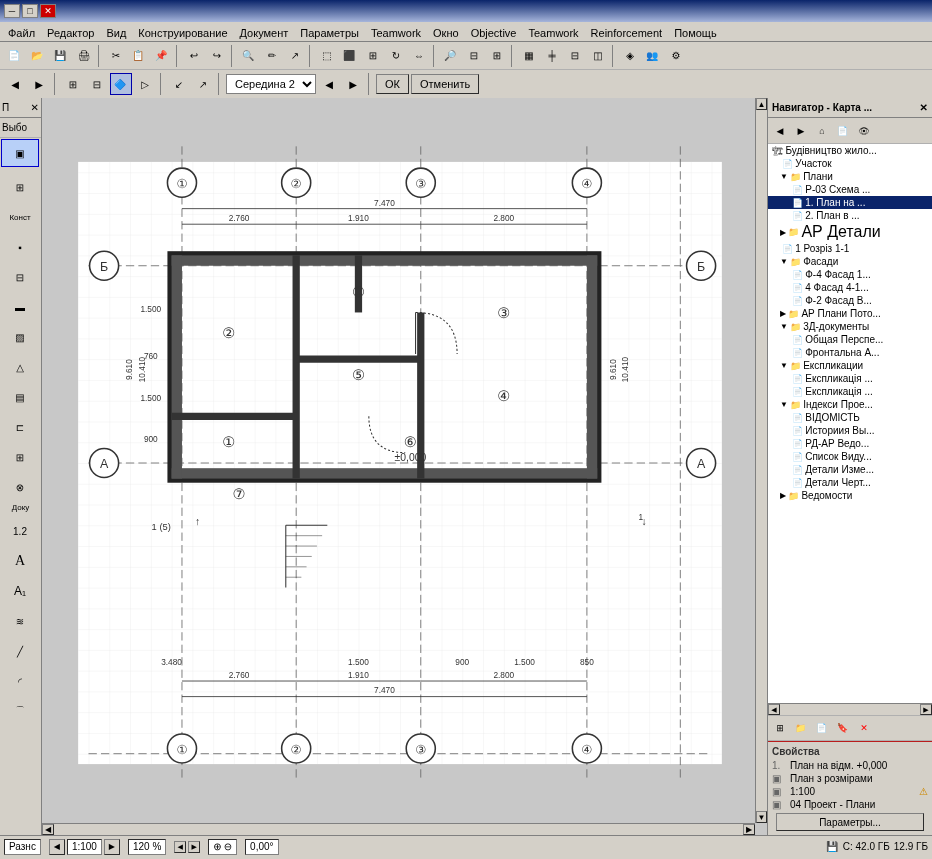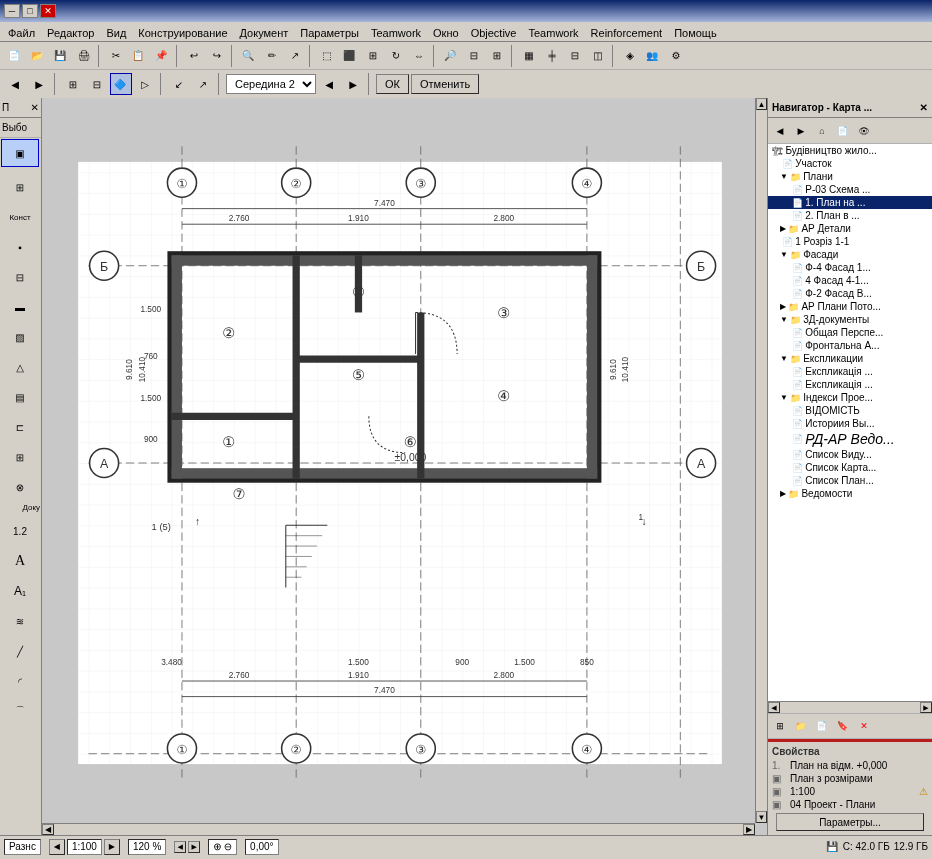--- a/index.html
+++ b/index.html
@@ -188,21 +188,21 @@
       display: flex;
       align-items: center;
       padding: 2px;
       gap: 1px;
       border-top: 1px solid #b0b0b0;
       border-bottom: 1px solid #b0b0b0;
     }
 
     
     .properties-area {
-      border-top: 3px solid #b91c1c;
+      border-top: 1px solid #b91c1c;
       padding: 2px 4px;
       font-size: 10px;
     }
     .prop-title {
       font-weight: bold;
       padding: 2px 0;
       color: #333;
     }
     .prop-row {
       display: flex;
@@ -351,21 +351,21 @@
     <div class="left-tool-btn" style="font-size:8px;">Конст</div>
     <div class="left-tool-btn">▪</div>
     <div class="left-tool-btn">⊟</div>
     <div class="left-tool-btn">▬</div>
     <div class="left-tool-btn">▨</div>
     <div class="left-tool-btn">△</div>
     <div class="left-tool-btn">▤</div>
     <div class="left-tool-btn">⊏</div>
     <div class="left-tool-btn">⊞</div>
     <div class="left-tool-btn">⊗</div>
-    <div style="font-size:8px;padding:1px;text-align:right;height:14px;">Доку</div>
+    <div style="font-size:8px;padding:1px;text-align:center;height:14px;">Доку</div>
     <div class="left-tool-btn" style="font-size:10px;">1.2</div>
     <div class="left-tool-btn" style="font-family:serif;font-size:14px;">A</div>
     <div class="left-tool-btn" style="font-size:12px;">A₁</div>
     <div class="left-tool-btn">≋</div>
     <div class="left-tool-btn">╱</div>
     <div class="left-tool-btn">◜</div>
     <div class="left-tool-btn">⌒</div>
   </div>
 
   <div class="drawing-area" style="position:relative;">
@@ -562,21 +562,21 @@
         <div class="tree-item">
           <span class="tree-indent" style="padding-left: 20px;"></span>
           <span style="font-size: 8px; margin-right: 2px;"></span>
           <span style="font-size: 9px; margin-right: 2px;">📄</span>
           <span style="font-size: 10px;">2. План в ...</span>
         </div>
         <div class="tree-item">
           <span class="tree-indent" style="padding-left: 10px;"></span>
           <span style="font-size: 8px; margin-right: 2px;">▶</span>
           <span style="font-size: 9px; margin-right: 2px;">📁</span>
-          <span style="font-size: 10px;">АР Детали</span>
+          <span style="font-size: 16px;">АР Детали</span>
         </div>
         <div class="tree-item">
           <span class="tree-indent" style="padding-left: 10px;"></span>
           <span style="font-size: 8px; margin-right: 2px;"></span>
           <span style="font-size: 9px; margin-right: 2px;">📄</span>
           <span style="font-size: 10px;">1 Розріз 1-1</span>
         </div>
         <div class="tree-item">
           <span class="tree-indent" style="padding-left: 10px;"></span>
           <span style="font-size: 8px; margin-right: 2px;">▼</span>
@@ -658,39 +658,39 @@
         <div class="tree-item">
           <span class="tree-indent" style="padding-left: 20px;"></span>
           <span style="font-size: 8px; margin-right: 2px;"></span>
           <span style="font-size: 9px; margin-right: 2px;">📄</span>
           <span style="font-size: 10px; text-align: center;">Историия Вы...</span>
         </div>
         <div class="tree-item">
           <span class="tree-indent" style="padding-left: 20px;"></span>
           <span style="font-size: 8px; margin-right: 2px;"></span>
           <span style="font-size: 9px; margin-right: 2px;">📄</span>
-          <span style="font-size: 14px; font-style: italic;">РД-АР Ведо...</span>
+          <span style="font-size: 10px;">РД-АР Ведо...</span>
         </div>
         <div class="tree-item">
           <span class="tree-indent" style="padding-left: 20px;"></span>
           <span style="font-size: 8px; margin-right: 2px;"></span>
           <span style="font-size: 9px; margin-right: 2px;">📄</span>
           <span style="font-size: 10px;">Список Виду...</span>
         </div>
         <div class="tree-item">
           <span class="tree-indent" style="padding-left: 20px;"></span>
           <span style="font-size: 8px; margin-right: 2px;"></span>
           <span style="font-size: 9px; margin-right: 2px;">📄</span>
-          <span style="font-size: 10px;">Список Карта...</span>
-        </div>
-        <div class="tree-item">
-          <span class="tree-indent" style="padding-left: 20px;"></span>
-          <span style="font-size: 8px; margin-right: 2px;"></span>
-          <span style="font-size: 9px; margin-right: 2px;">📄</span>
-          <span style="font-size: 10px;">Список План...</span>
+          <span style="font-size: 10px;">Детали Изме...</span>
+        </div>
+        <div class="tree-item">
+          <span class="tree-indent" style="padding-left: 20px;"></span>
+          <span style="font-size: 8px; margin-right: 2px;"></span>
+          <span style="font-size: 9px; margin-right: 2px;">📄</span>
+          <span style="font-size: 10px;">Детали Черт...</span>
         </div>
         <div class="tree-item">
           <span class="tree-indent" style="padding-left: 10px;"></span>
           <span style="font-size: 8px; margin-right: 2px;">▶</span>
           <span style="font-size: 9px; margin-right: 2px;">📁</span>
           <span style="font-size: 10px;">Ведомости</span>
         </div>
       </div>
 
     <div class="nav-h-scroll" style="height:12px;display:flex;">

